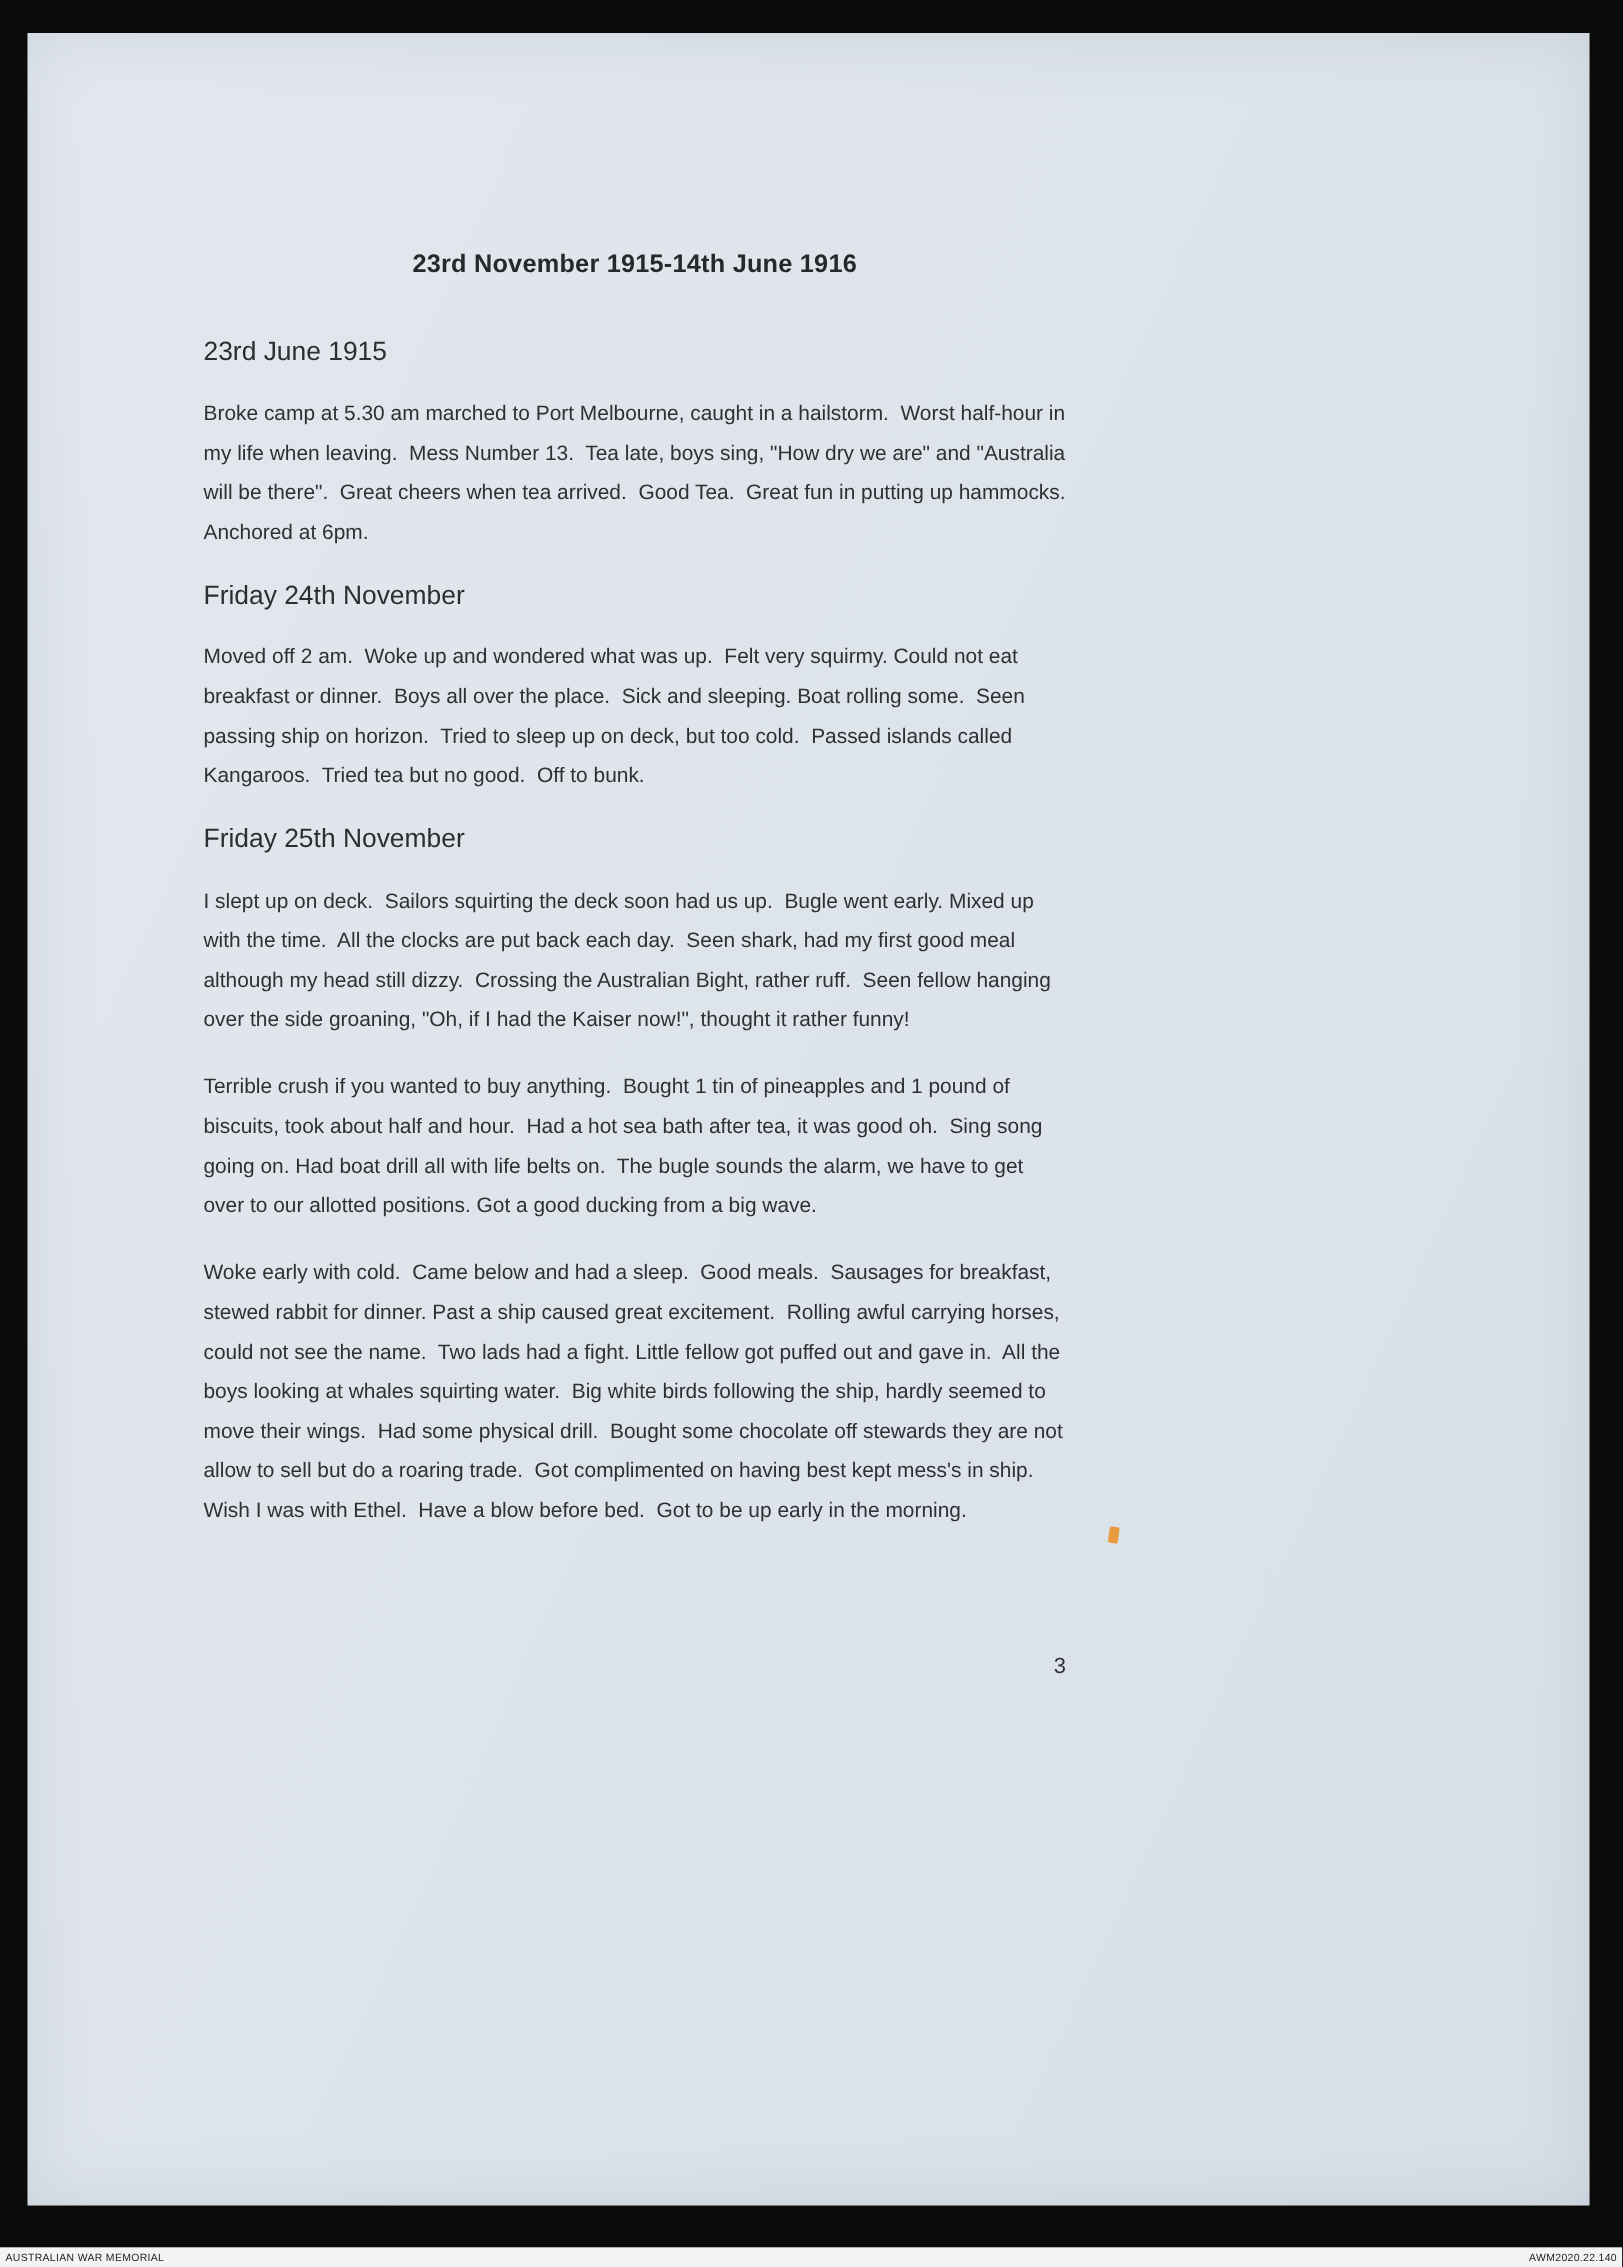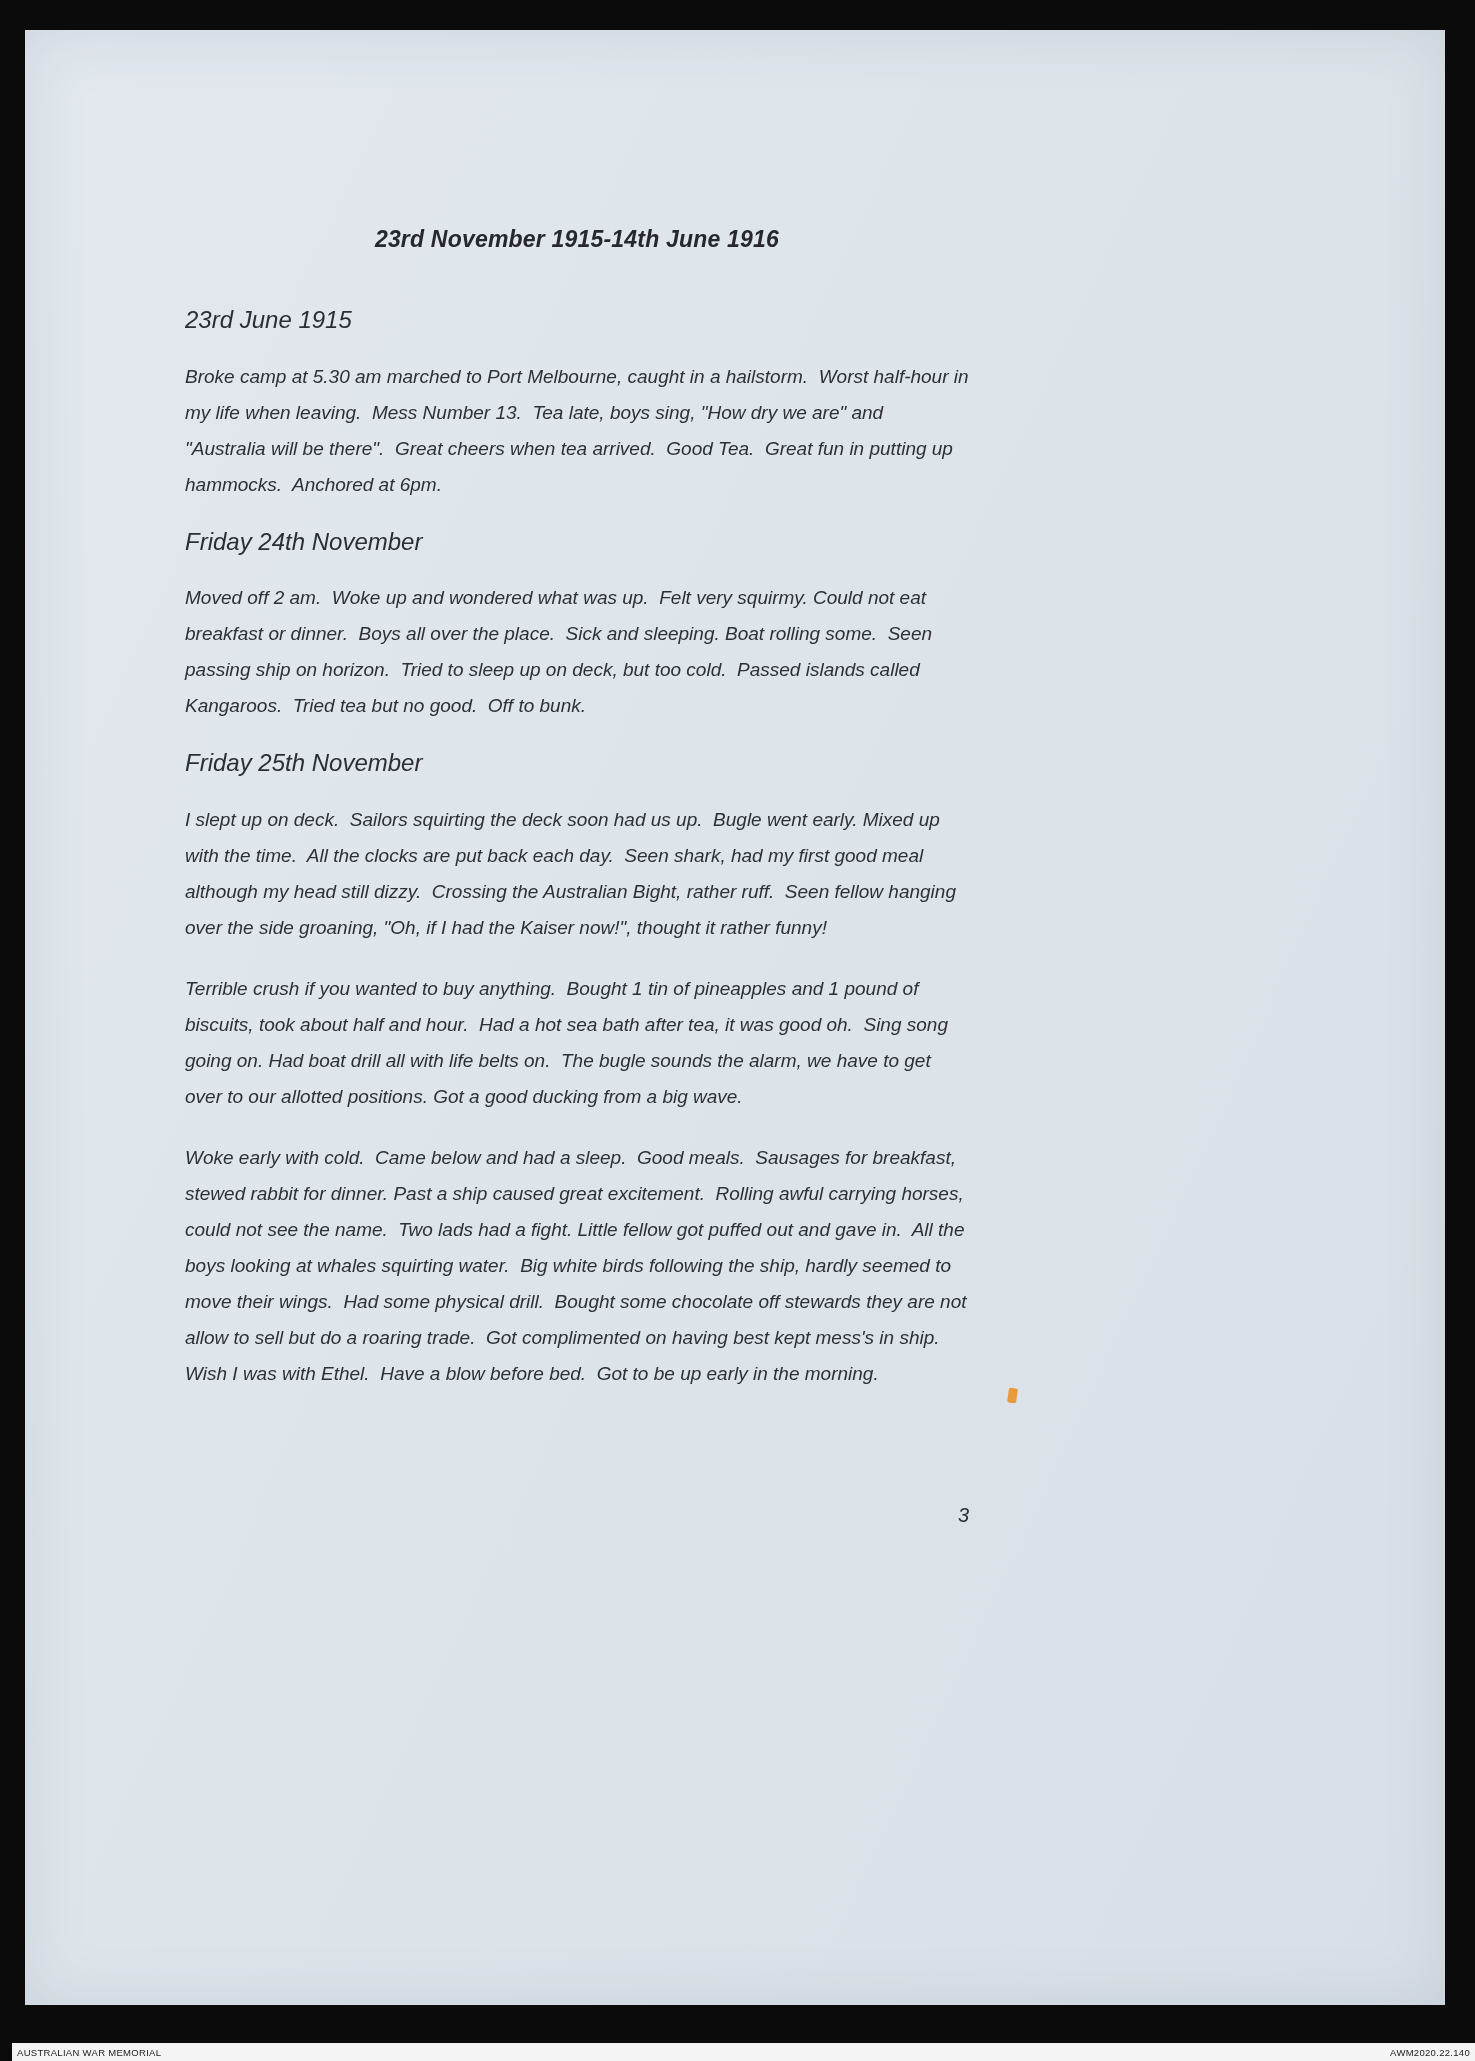--- a/index.html
+++ b/index.html
@@ -22,21 +22,20 @@
     width: 1420px;
     height: 1975px;
     background: linear-gradient(115deg, #e2e8ee 0%, #dde4ea 45%, #d8dfe6 100%);
     box-sizing: border-box;
     padding: 195px 0 0 160px;
     box-shadow: inset 0 0 60px rgba(120,135,150,0.18);
   }
   .column {
     width: 784px;
     color: #2e3036;
-    font-style: italic;
   }
   .doc-title {
     font-size: 23px;
     line-height: 1.25;
     font-weight: bold;
     text-align: center;
     margin: 0 0 52px 0;
     color: #26282e;
     letter-spacing: 0.2px;
   }
@@ -66,21 +65,21 @@
     left: 1008px;
     top: 1388px;
     width: 9px;
     height: 15px;
     background: #e89b3c;
     border-radius: 2px;
     transform: rotate(8deg);
   }
   .footer-strip {
     position: absolute;
-    left: 12px;
+    left: 0;
     right: 0;
     bottom: 0;
     height: 18px;
     background: #f4f4f4;
     display: flex;
     align-items: center;
     justify-content: space-between;
     padding: 0 5px;
     box-sizing: border-box;
     font-size: 9.5px;

